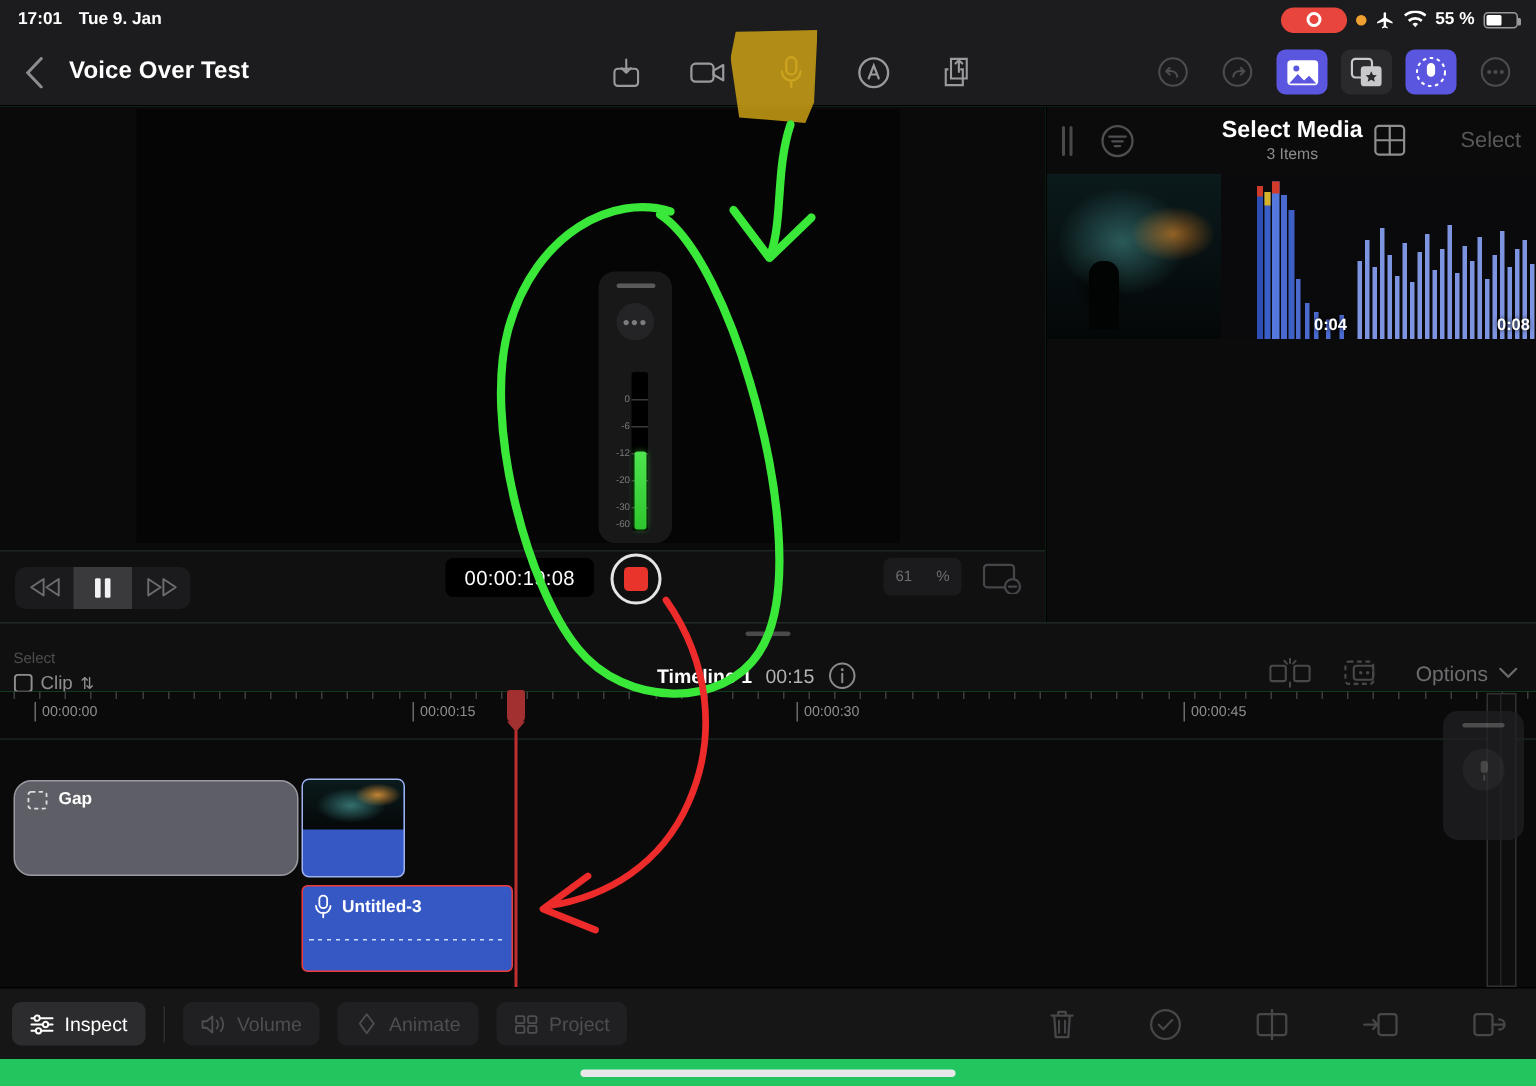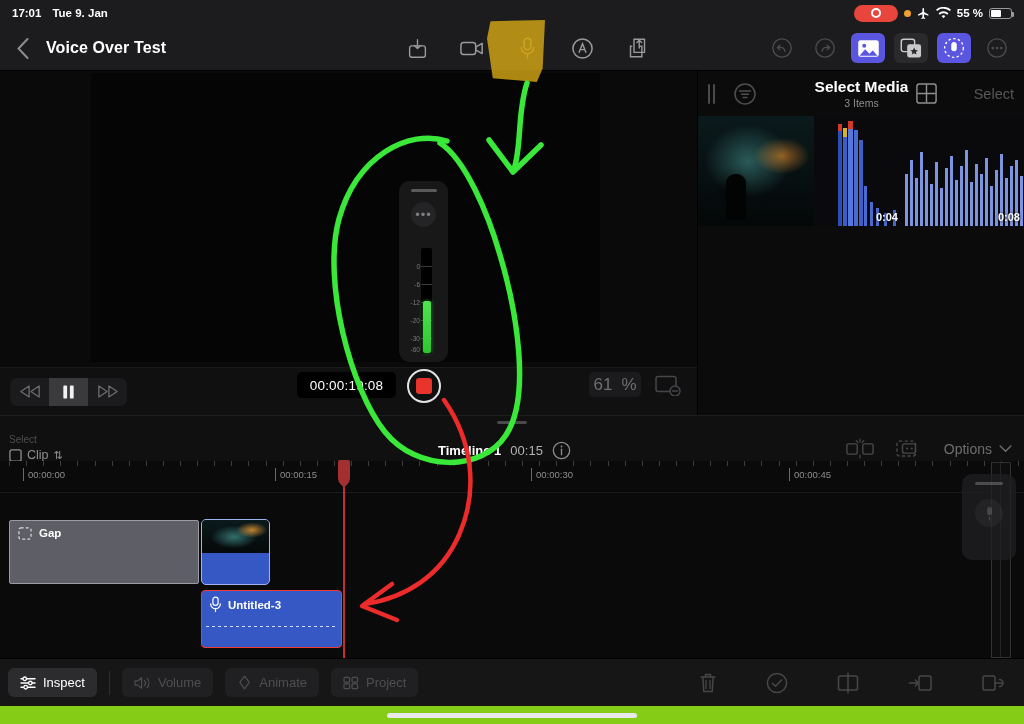--- a/index.html
+++ b/index.html
@@ -3,21 +3,21 @@
 <meta charset="utf-8">
 <style>
   * { box-sizing: border-box; margin: 0; padding: 0; }
   html, body {
     width: 1024px; height: 724px;
     background: #000;
     font-family: "Liberation Sans", sans-serif;
     overflow: hidden;
     -webkit-font-smoothing: antialiased;
   }
-  #app { position: relative; width: 1024px; height: 724px; background: #84cc16; }
+  #app { position: relative; width: 1024px; height: 724px; background: #22c55e; }
 
   
   .statusbar {
     position: absolute; top: 0; left: 0; width: 1024px; height: 26px;
     background: #1c1c1e; display: flex; align-items: center;
     padding: 0 12px; color: #fff; font-size: 11.5px; font-weight: bold;
   }
   .sb-left { display: flex; align-items: center; gap: 11px; }
   .sb-right { margin-left: auto; display: flex; align-items: center; gap: 6px; }
   .rec-pill {
@@ -64,21 +64,21 @@
   .tp { width: 39px; height: 28px; display:flex; align-items:center; justify-content:center; }
   .tp.active { background: #3a3a3d; }
   .timecode {
     position: absolute; left: 297px; top: 372px; width: 99px; height: 26px;
     background: #000; border-radius: 5px; color: #fff; font-size: 13.5px;
     display: flex; align-items: center; justify-content: center;
     font-family: "Liberation Sans", sans-serif; letter-spacing: .2px;
   }
   .zoompct {
     position: absolute; left: 589px; top: 372px; width: 52px; height: 25px;
-    background: #1b1b1d; border-radius: 5px; color: #6e6e70; font-size: 17px;
+    background: #1b1b1d; border-radius: 5px; color: #6e6e70; font-size: 10px;
     display: flex; align-items: center; justify-content: space-around;
   }
   .viewopt { position: absolute; left: 655px; top: 374px; }
 
   
   .meter-panel {
     position: absolute; left: 399px; top: 181px; width: 49px; height: 181px;
     background: #181819; border-radius: 11px; z-index: 20;
   }
   .mp-grip { width: 26px; height: 3px; background: #5a5a5c; border-radius: 2px;
@@ -147,21 +147,21 @@
   .tl-options { color: #6d6d6f; font-size: 14px; display: flex; align-items: center; gap: 7px; }
 
   .ruler { position: absolute; top: 461px; left: 0; width: 1024px; height: 32px;
            background: #0a0a0b; border-bottom: 1px solid #1a1a1c; }
   .rlabel { position: absolute; top: 7px; color: #8e8e90; font-size: 9.5px;
             padding-left: 4px; border-left: 1px solid #6a6a6c; height: 13px; line-height: 13px; }
   .rtick { position: absolute; top: 0; width: 1px; height: 5px; background: #3d3d3f; }
 
   .tracks { position: absolute; top: 493px; left: 0; width: 1024px; height: 165px; background: #0a0a0b; }
   .clip-gap { position: absolute; left: 9px; top: 27px; width: 190px; height: 64px;
-              background: #5e5e66; border: 1px solid #9a9aa2; border-radius: 2px;
+              background: #5e5e66; border: 1px solid #9a9aa2; border-radius: 12px;
               display: flex; align-items: flex-start; padding: 6px 0 0 8px; gap: 7px; }
   .gap-lbl { color: #fff; font-size: 11.5px; font-weight: bold; }
   .clip-vid { position: absolute; left: 201px; top: 26px; width: 69px; height: 66px;
               background: #3558c4; border: 1.4px solid #9fb4ee; border-radius: 5px; overflow: hidden; }
   .clip-vid .vthumb { width: 100%; height: 33px;
     background:
       radial-gradient(ellipse 22px 11px at 50px 10px, rgba(255,170,60,.75), transparent 70%),
       radial-gradient(ellipse 32px 16px at 32px 17px, rgba(95,205,200,.5), transparent 72%),
       linear-gradient(#0b1a1c, #050809); }
   .clip-aud { position: absolute; left: 201px; top: 97px; width: 141px; height: 58px;

